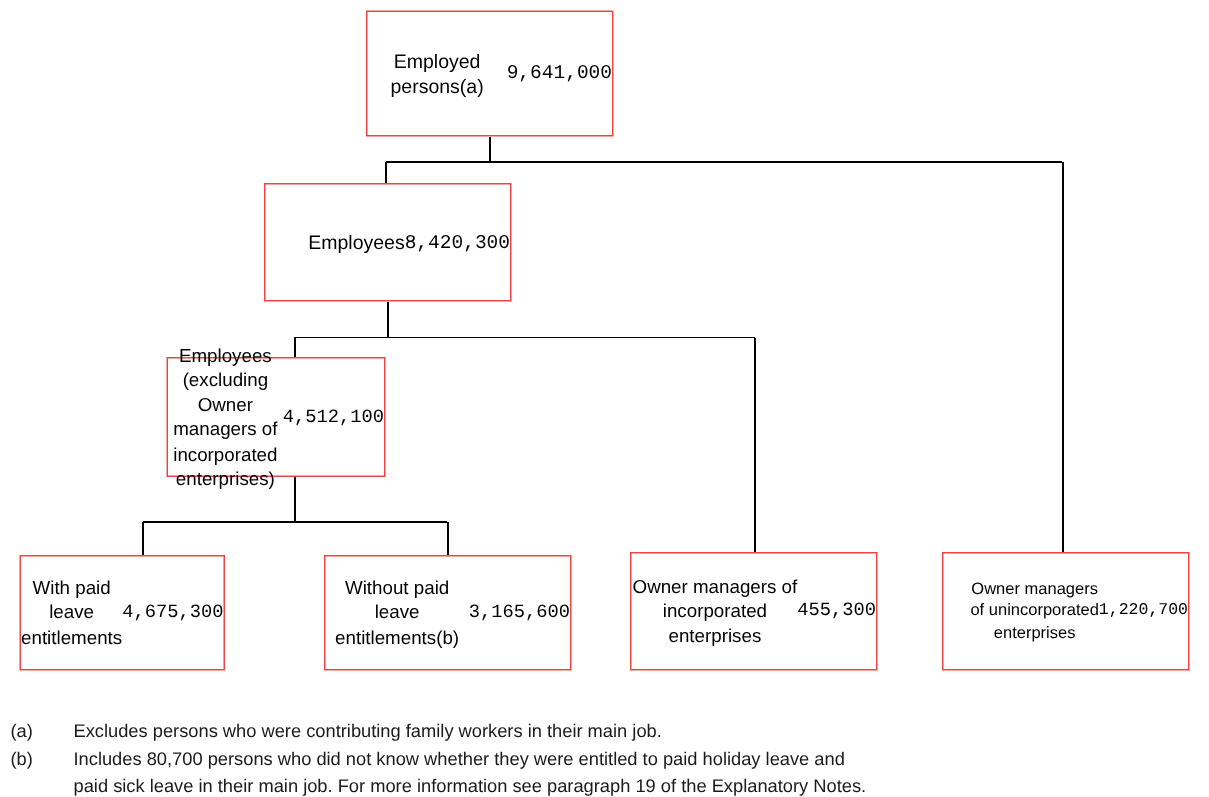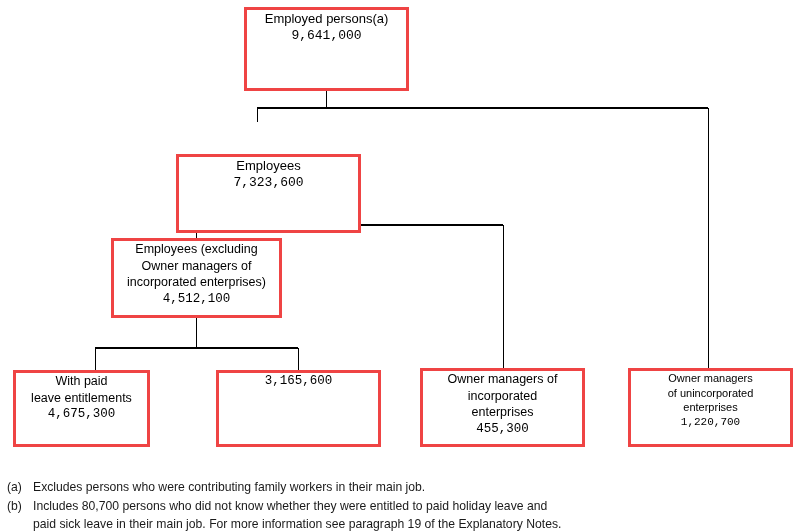--- a/index.html
+++ b/index.html
@@ -33,26 +33,26 @@
     top: 0;
     width: 806px;
     height: 531px;
     pointer-events: none;
   }
 
   
   .node-box {
     position: absolute;
     box-sizing: border-box;
-    border: 3px solid #ef4444;
+    border: 1px solid #ef4444;
     background: #ffffff;
     display: flex;
-    flex-direction: column;
+    flex-direction: row;
     align-items: center;
-    justify-content: flex-start;
+    justify-content: flex-end;
     text-align: center;
     line-height: 1.32;
     color: #000000;
   }
   .node-label {
     display: block;
     white-space: pre-line;
   }
   .node-value {
     display: block;
@@ -64,30 +64,29 @@
     left: 244px;
     top: 7px;
     width: 165px;
     height: 84px;
     font-size: 13px;
   }
   
   #node-employees {
     left: 176px;
     top: 122px;
-    width: 185px;
+    width: 165px;
     height: 79px;
     font-size: 13px;
-    margin-top: 32px;
   }
   
   #node-employees-excl {
     left: 111px;
     top: 238px;
-    width: 171px;
+    width: 146px;
     height: 80px;
     font-size: 12.5px;
   }
   
   #node-with-paid {
     left: 13px;
     top: 370px;
     width: 137px;
     height: 77px;
     font-size: 12.5px;
@@ -127,20 +126,21 @@
   .footnote-row {
     display: flex;
     align-items: flex-start;
   }
   .footnote-marker {
     flex: 0 0 auto;
     width: 26px;
   }
   .footnote-text {
     flex: 1 1 auto;
+    margin-left: 16px;
   }
   .footnote-text-line {
     display: block;
   }
 </style>
 </head>
 <body>
 
 <div id="diagram-root">
 
@@ -173,37 +173,39 @@
     </g>
   </svg>
 
   <div class="node-box" id="node-employed-persons">
     <span class="node-label">Employed persons(a)</span>
     <span class="node-value">9,641,000</span>
   </div>
 
   <div class="node-box" id="node-employees">
     <span class="node-label">Employees</span>
-    <span class="node-value">7,323,600</span>
+    <span class="node-value">8,420,300</span>
   </div>
 
   <div class="node-box" id="node-employees-excl">
     <span class="node-label">Employees (excluding
 Owner managers of
 incorporated enterprises)</span>
     <span class="node-value">4,512,100</span>
   </div>
 
   <div class="node-box" id="node-with-paid">
     <span class="node-label">With paid
 leave entitlements</span>
     <span class="node-value">4,675,300</span>
   </div>
 
   <div class="node-box" id="node-without-paid">
+    <span class="node-label">Without paid
+leave entitlements(b)</span>
     <span class="node-value">3,165,600</span>
   </div>
 
   <div class="node-box" id="node-owner-inc">
     <span class="node-label">Owner managers of
 incorporated
 enterprises</span>
     <span class="node-value">455,300</span>
   </div>
 

